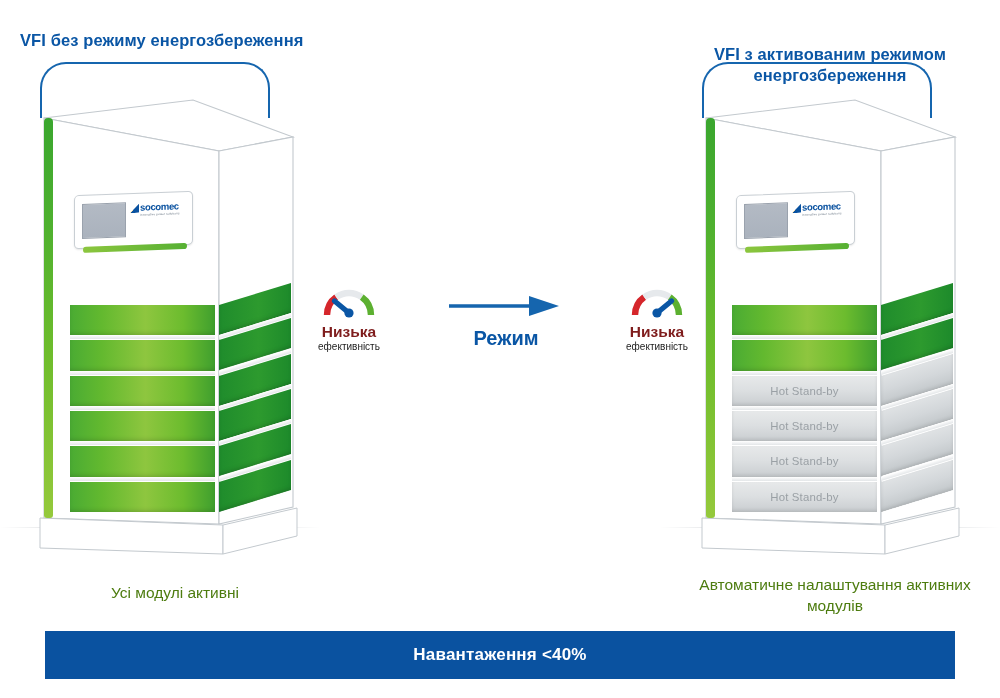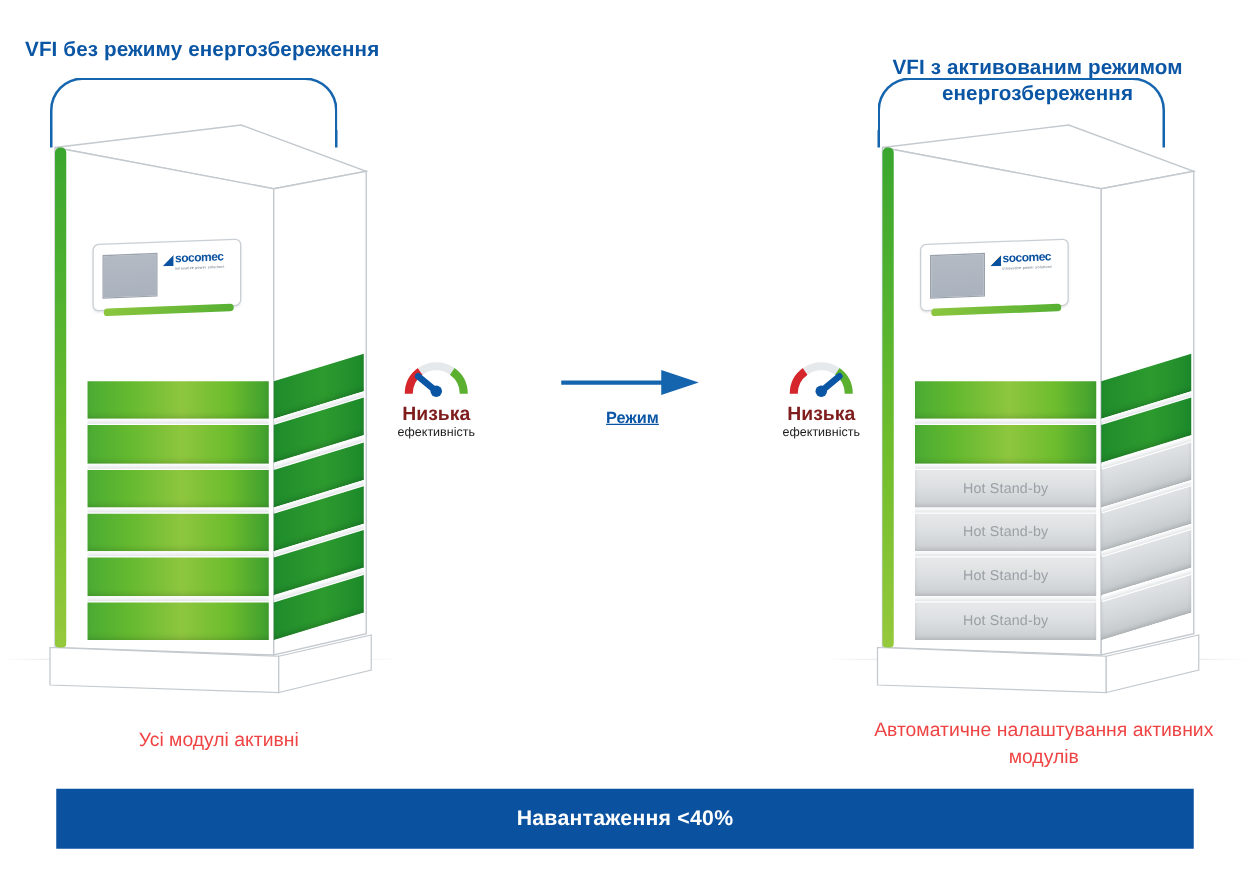--- a/index.html
+++ b/index.html
@@ -13,21 +13,21 @@
   
   .title{
     position:absolute;color:#0a56a5;font-weight:bold;font-size:16.5px;
     line-height:1.3;letter-spacing:.1px;
   }
   #title-left{left:20px;top:30px;text-align:left;white-space:nowrap;}
   #title-right{left:680px;top:16px;width:300px;text-align:center;margin-top:28px;}
 
   
   .caption{
-    position:absolute;color:#ef4444;font-size:15.5px;line-height:1.35;
+    position:absolute;color:#4d7c0f;font-size:15.5px;line-height:1.35;
     text-align:center;
   }
   #caption-left{left:45px;top:583px;width:260px;}
   #caption-right{left:690px;top:575px;width:290px;}
 
   
   #load-banner{
     position:absolute;left:45px;top:631px;width:910px;height:48px;
     background:#0a52a0;color:#ffffff;font-weight:bold;font-size:17px;
     display:flex;align-items:center;justify-content:center;letter-spacing:.2px;
@@ -141,21 +141,21 @@
   .info-col{position:absolute;text-align:center;}
   #col-low{left:0px;top:0px;width:118px;}
   #col-mode{left:136px;top:0px;width:160px;}
   #col-high{left:312px;top:0px;width:110px;}
 
   .gauge{width:54px;height:30px;margin:0 auto 4px;display:block;}
   .arrow-svg{width:118px;height:30px;display:block;margin:2px auto 6px;}
 
   .lbl-strong{color:#7f1d1d;font-weight:bold;font-size:15.5px;line-height:1.25;}
   .lbl-normal{color:#1c1c1c;font-size:10px;line-height:1.25;}
-  .lbl-blue{color:#0a56a5;font-weight:bold;font-size:13px;line-height:1.25;text-decoration:underline;}
+  .lbl-blue{color:#0a56a5;font-weight:bold;font-size:20px;line-height:1.25;}
 </style>
 </head>
 <body>
 
 <div class="stage">
 
   <div class="title" id="title-left">VFI без режиму енергозбереження</div>
   <div class="title" id="title-right">VFI з активованим режимом енергозбереження</div>
 
   <div class="ground" id="ground-left"></div>

